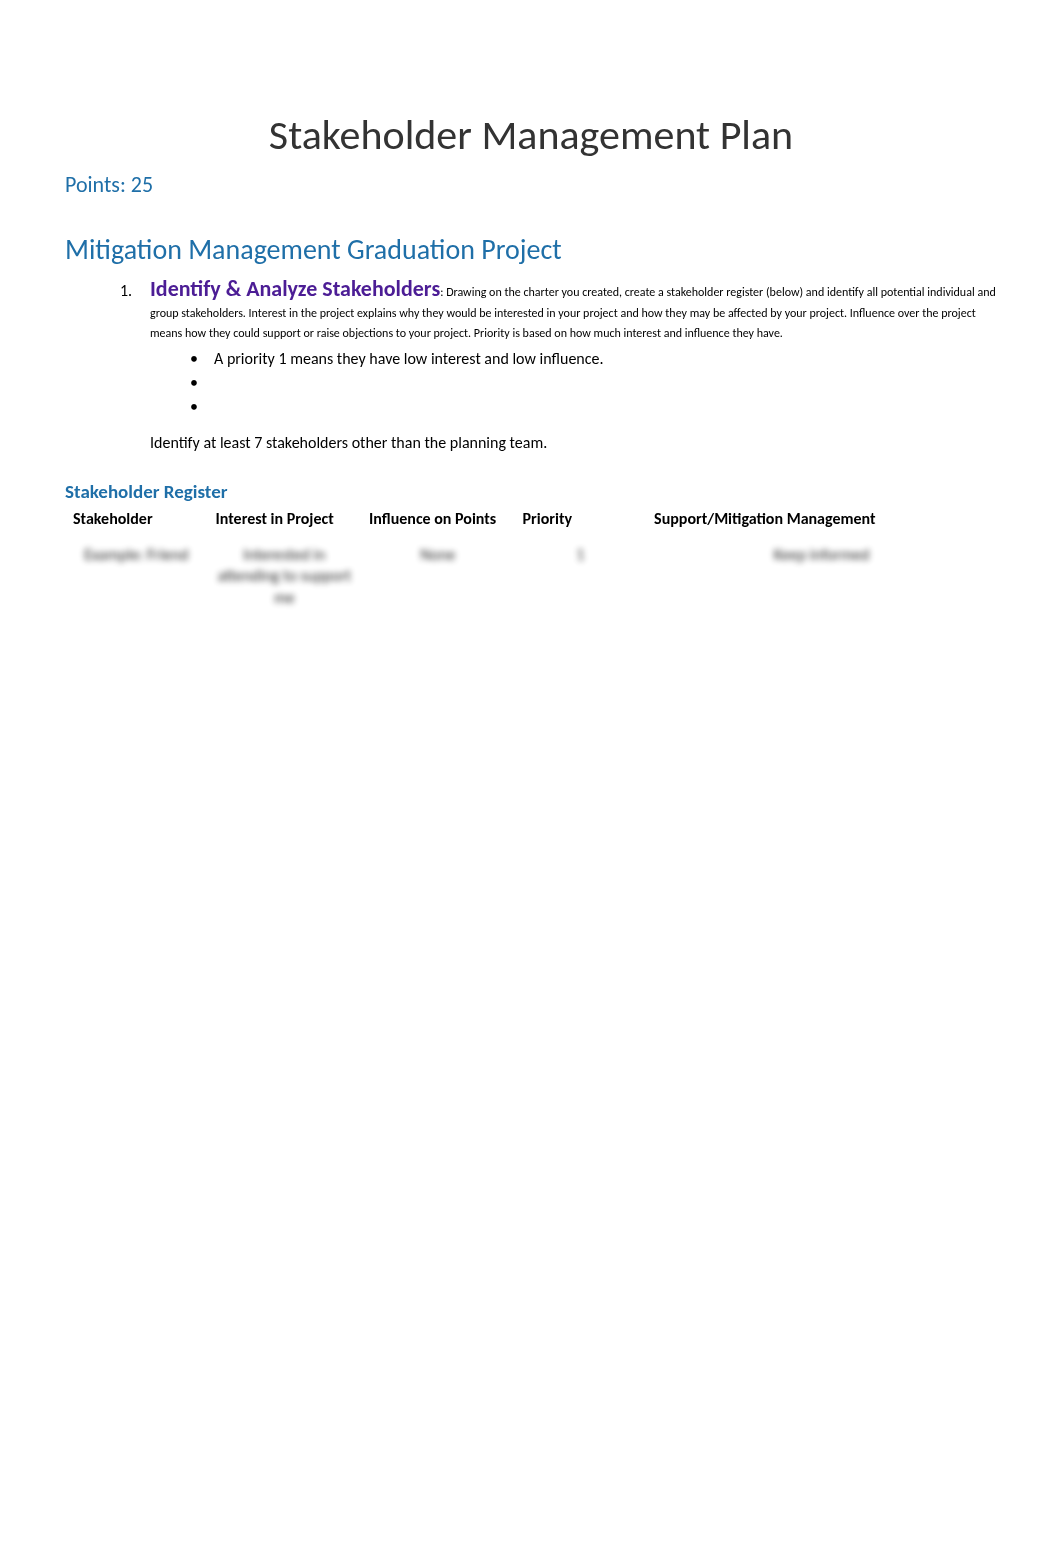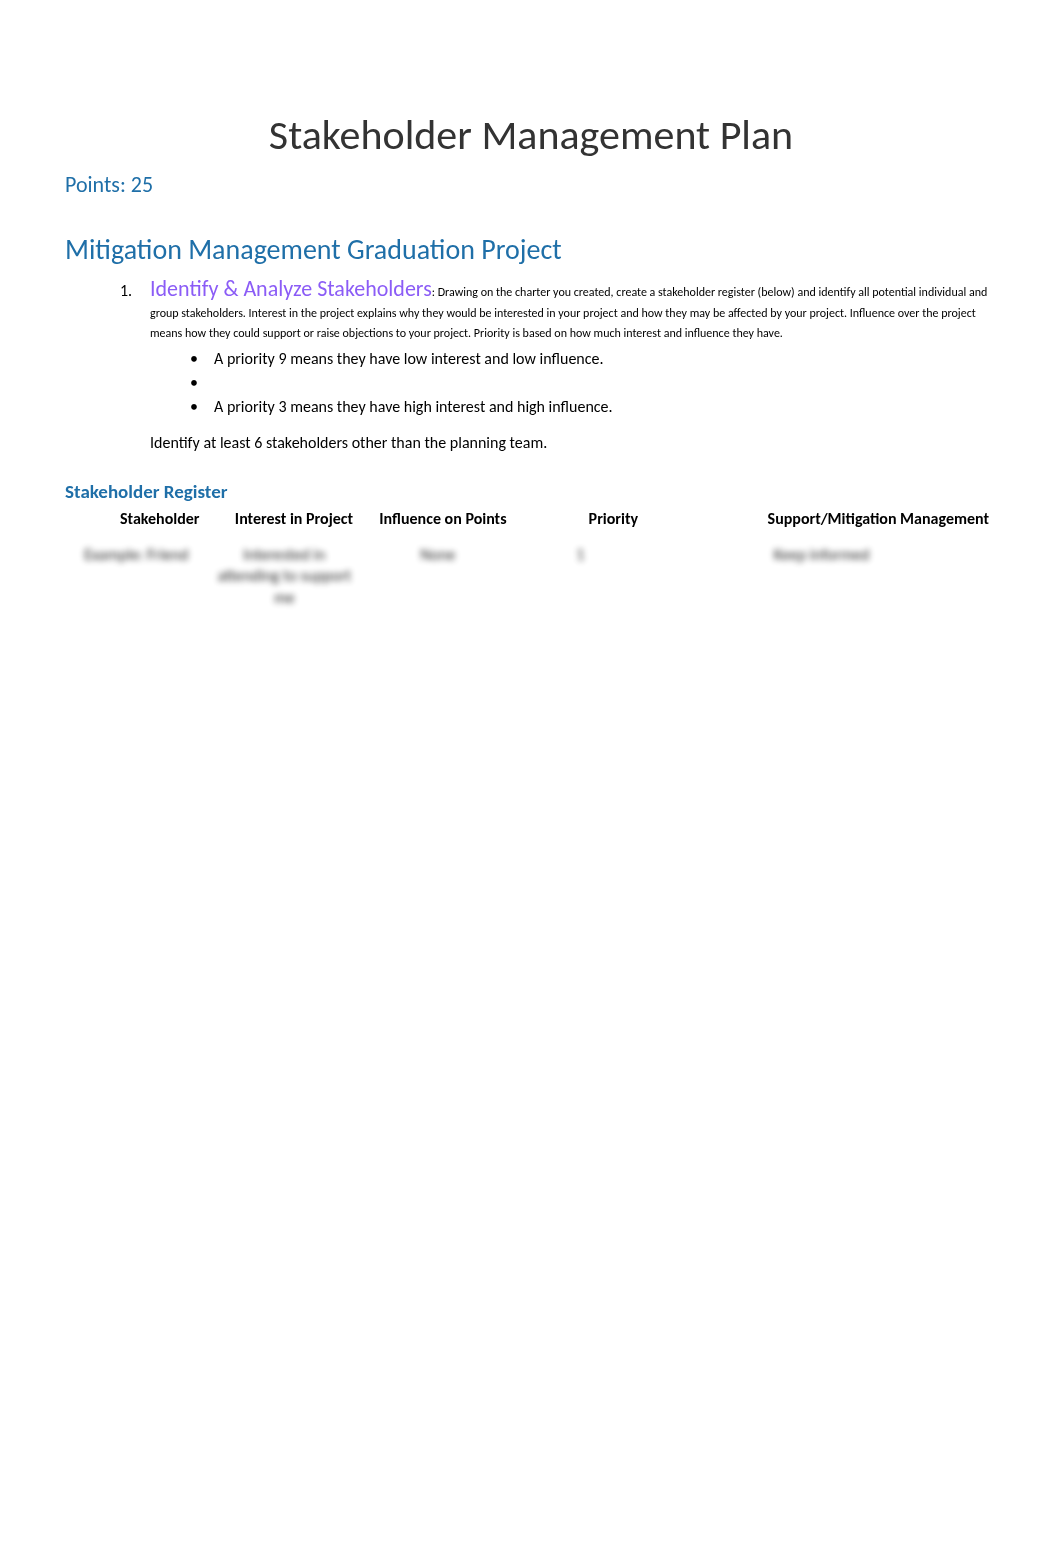--- a/index.html
+++ b/index.html
@@ -43,23 +43,23 @@
     .list-number {
       min-width: 30px;
       font-size: 16px;
       color: #000;
       padding-top: 6px;
     }
     .list-content {
       flex: 1;
     }
     .sub-heading {
-      color: #8b5cf6;
+      color: #4c1d95;
       font-size: 22px;
-      font-weight: 400;
+      font-weight: 700;
       display: inline;
     }
     .body-text {
       font-size: 12px;
       color: #000;
       line-height: 1.45;
       display: inline;
     }
     .body-block {
       font-size: 16px;
@@ -90,21 +90,21 @@
       font-weight: 700;
       margin-bottom: 2px;
     }
     .register-table {
       width: 100%;
       border-collapse: collapse;
       font-size: 16px;
     }
     .register-table th {
       font-weight: 700;
-      text-align: right;
+      text-align: left;
       padding: 4px 8px 8px 8px;
       vertical-align: bottom;
       line-height: 1.3;
     }
     .register-table td {
       text-align: center;
       padding: 6px 8px 24px 8px;
       vertical-align: top;
       line-height: 1.35;
     }
@@ -131,31 +131,30 @@
 <h2 class="section-heading">Mitigation Management Graduation Project</h2>
 
 <div class="list-container">
   <div class="list-item">
     <div class="list-number">1.</div>
     <div class="list-content">
       <span class="sub-heading">Identify &amp; Analyze Stakeholders</span><span class="body-text">: Drawing on the charter you created, create a stakeholder register (below) and identify all potential individual and group stakeholders. Interest in the project explains why they would be interested in your project and how they may be affected by your project. Influence over the project means how they could support or raise objections to your project. Priority is based on how much interest and influence they have.</span>
       <div class="bullet-list">
         <div class="bullet-item">
           <span class="bullet-dot">•</span>
-          <span class="body-block">A priority 9 means they have low interest and low influence.</span>
+          <span class="body-block">A priority 1 means they have low interest and low influence.</span>
         </div>
         <div class="bullet-item">
           <span class="bullet-dot">•</span>
         </div>
         <div class="bullet-item">
           <span class="bullet-dot">•</span>
-          <span class="body-block">A priority 3 means they have high interest and high influence.</span>
         </div>
       </div>
-      <div class="closing-text body-block">Identify at least 6 stakeholders other than the planning team.</div>
+      <div class="closing-text body-block">Identify at least 7 stakeholders other than the planning team.</div>
     </div>
   </div>
 </div>
 
 <div class="table-heading">Stakeholder Register</div>
 
 <table class="register-table">
   <thead>
     <tr>
       <th class="col-stakeholder">Stakeholder</th>

